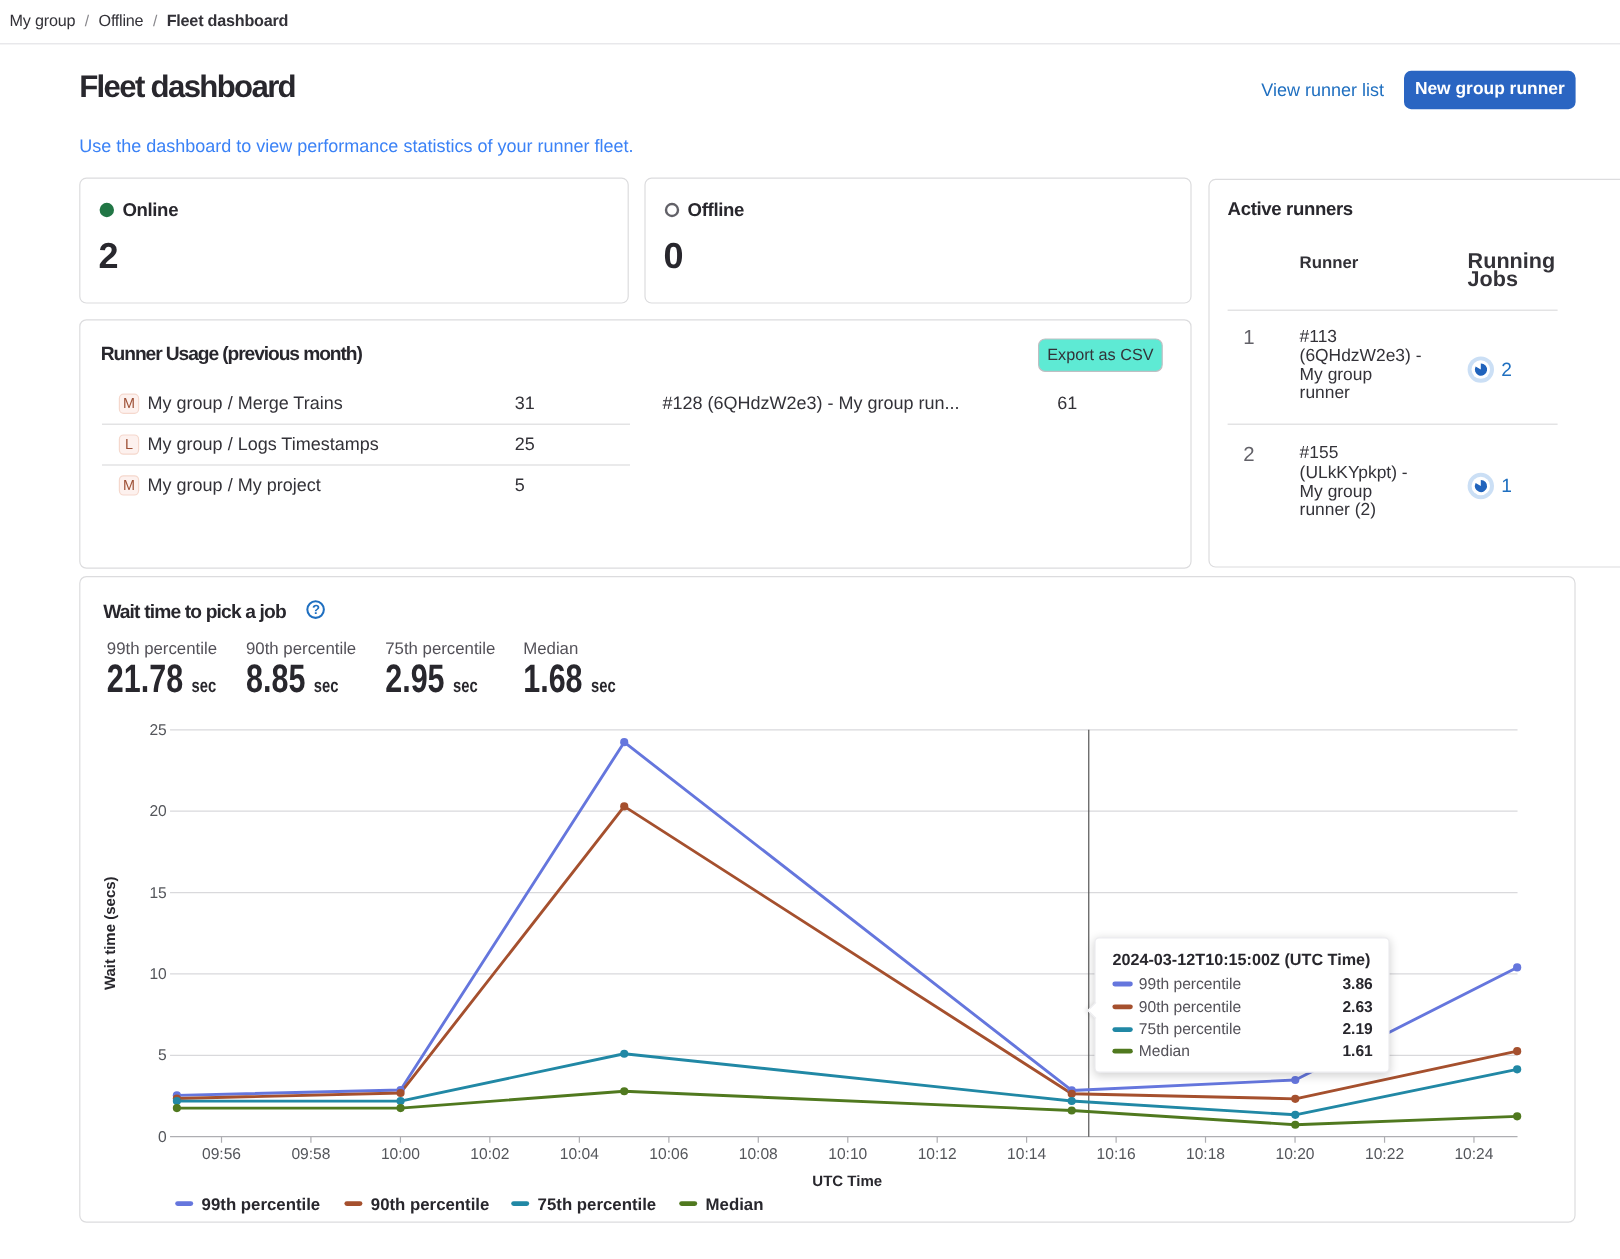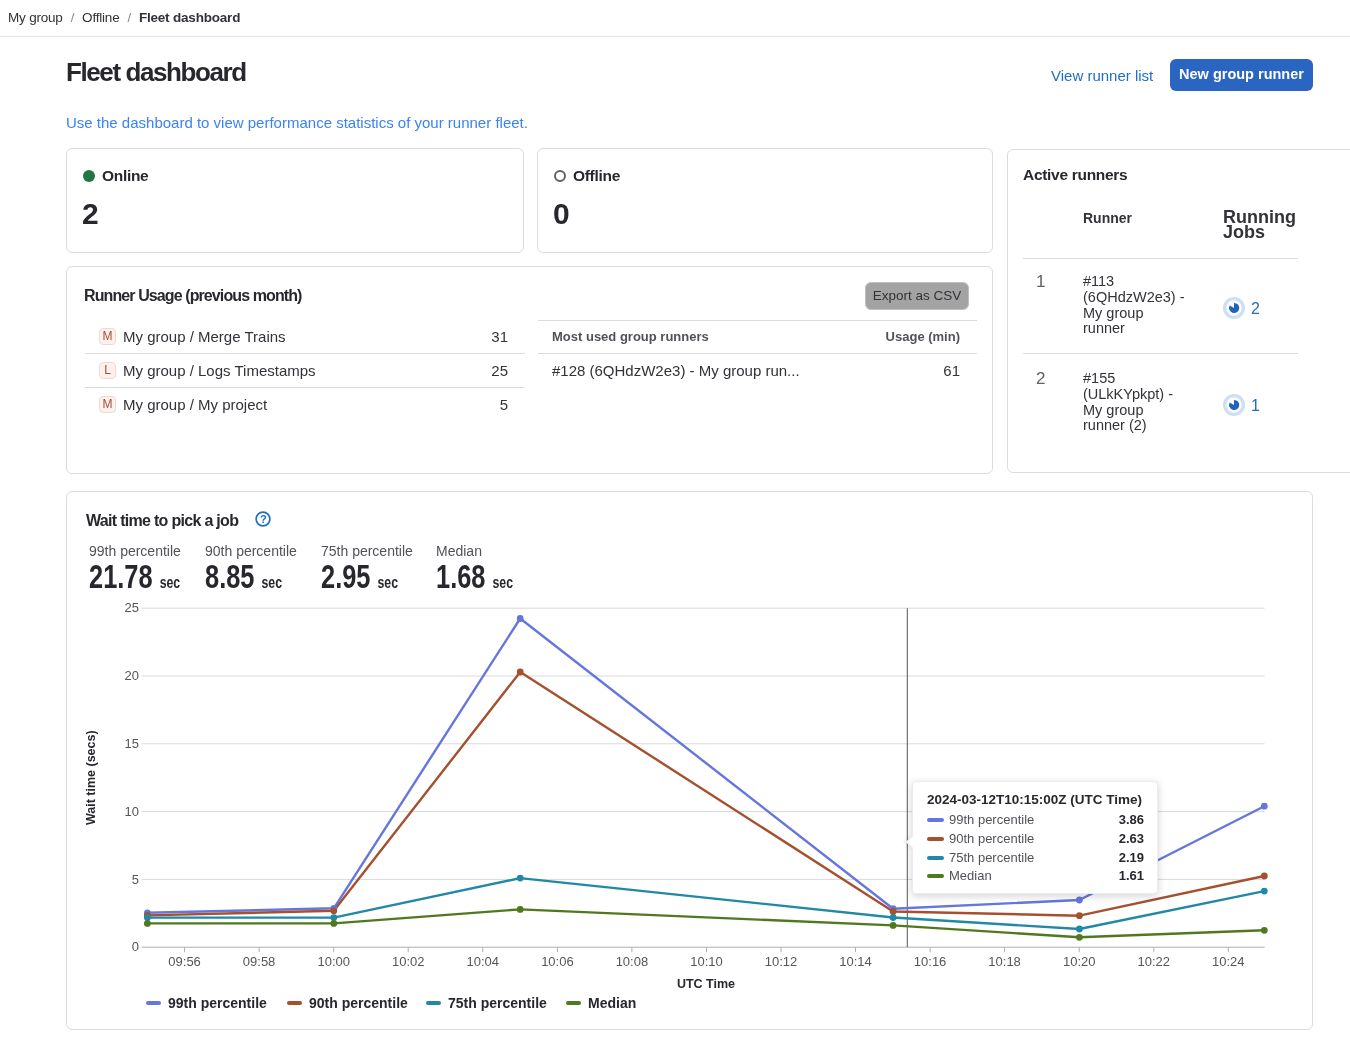--- a/index.html
+++ b/index.html
@@ -21,26 +21,26 @@
 .btn-primary { position:absolute; left:1170px; top:59px; width:143px; height:32px; background:#2a65c2; border-radius:6px; color:#fff; font-size:14.5px; font-weight:bold; text-align:center; line-height:31px; }
 .subtitle { position:absolute; left:66px; top:114px; font-size:15px; color:#3b82f6; }
 
 
 .statlabel { font-weight:bold; font-size:15.5px; color:#28272d; letter-spacing:-0.3px; }
 .statnum { font-weight:bold; font-size:30px; line-height:1; color:#28272d; }
 .dot { display:inline-block; width:12px; height:12px; border-radius:50%; vertical-align:-1px; margin-right:7px; }
 
 
 .panel-h { font-weight:bold; font-size:16px; color:#28272d; letter-spacing:-0.9px; }
-.btn-secondary { position:absolute; border:1px solid #bfbfc3; border-radius:6px; background:#a3a3a3; color:#333238; font-size:13.5px; font-weight:normal; text-align:center; }
+.btn-secondary { position:absolute; border:1px solid #bfbfc3; border-radius:6px; background:#5eead4; color:#333238; font-size:13.5px; font-weight:normal; text-align:center; }
 table.usage { border-collapse:collapse; width:100%; table-layout:fixed; }
 table.usage th { border-top:1px solid #dcdcde; border-bottom:1px solid #dcdcde; font-size:13px; line-height:14px; color:#535158; text-align:left; padding:9px 17px 9px 14px; font-weight:bold; }
 table.usage td { border-bottom:1px solid #dcdcde; font-size:15px; line-height:17px; color:#333238; padding:8px 17px 8px 14px; position:relative; }
 table.usage tr:last-child td { border-bottom:none; }
-table.usage .num { text-align:right; }
+table.usage .num { text-align:left; }
 .avatar { position:absolute; left:14px; top:8px; width:17px; height:17px; border-radius:4px; background:#fdf1ee; border:1px solid #f5d8cd; color:#9e5137; font-size:12px; text-align:center; line-height:15px; }
 .projcell { padding-left:38px !important; }
 
 
 .ar div { position:absolute; }
 .ar .hline { background:#dcdcde; height:1px; left:15px; width:275px; }
 .jobbadge { display:inline-block; width:22px; height:22px; border-radius:50%; background:#cbdff5; position:relative; }
 .jobnum { color:#1f6fc0; font-size:16px; }
 
 
@@ -126,34 +126,30 @@
     </tbody>
       </table>
   </div>
   <div style="position:absolute; left:471px; top:53px; width:439px;">
     <table class="usage">
       <colgroup>
           <col style="width:329px">
           <col style="width:110px">
         </colgroup>
       <tbody>
-          <tr>
-            <th>Most used group runners</th>
-            <th style="text-align:right;">Usage (min)</th>
-          </tr>
       <tr>
             <td>#128 (6QHdzW2e3) - My group run...</td>
             <td class="num">61</td>
           </tr>
     </tbody>
       </table>
   </div>
 </div>
 
-<div class="card" style="left:66px; top:491px; width:1247px; height:539px;">
+<div class="card" style="left:66px; top:480px; width:1247px; height:539px;">
   <div class="chart-h" style="position:absolute; left:19px; top:19px;">Wait time to pick a job
     <svg width="16" height="16" viewBox="0 0 16 16" style="vertical-align:-1px; margin-left:13px;">
         <circle cx="8" cy="8" r="6.9" fill="none" stroke="#1f6fc0" stroke-width="1.7"></circle>
         <text x="8" y="11.8" font-size="11" font-weight="bold" fill="#1f6fc0" text-anchor="middle">?</text>
       </svg>
   </div>
   <div class="stat-item" style="position:absolute; left:22px; top:52px;">
     <div class="lbl">99th percentile</div>
     <div class="val">21.78 <span class="unit">sec</span></div>
   </div>

